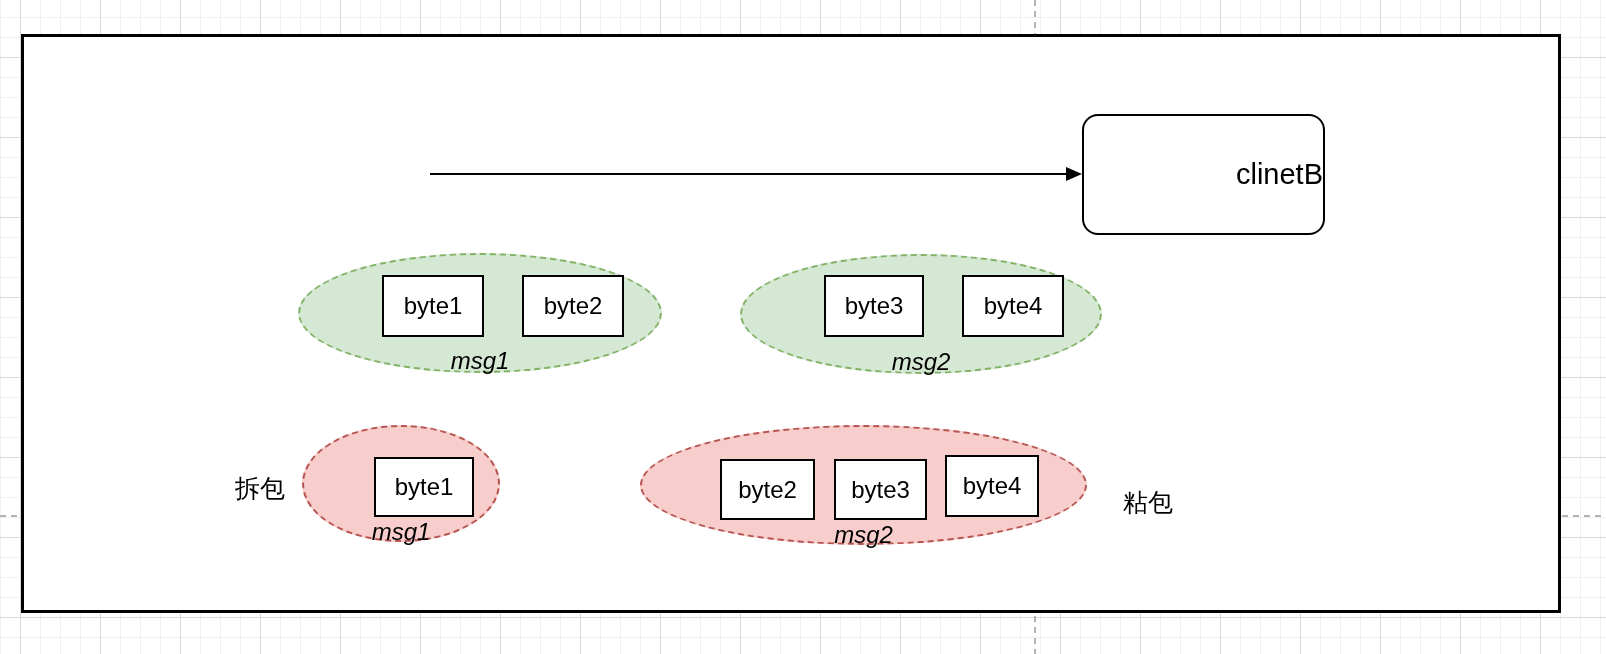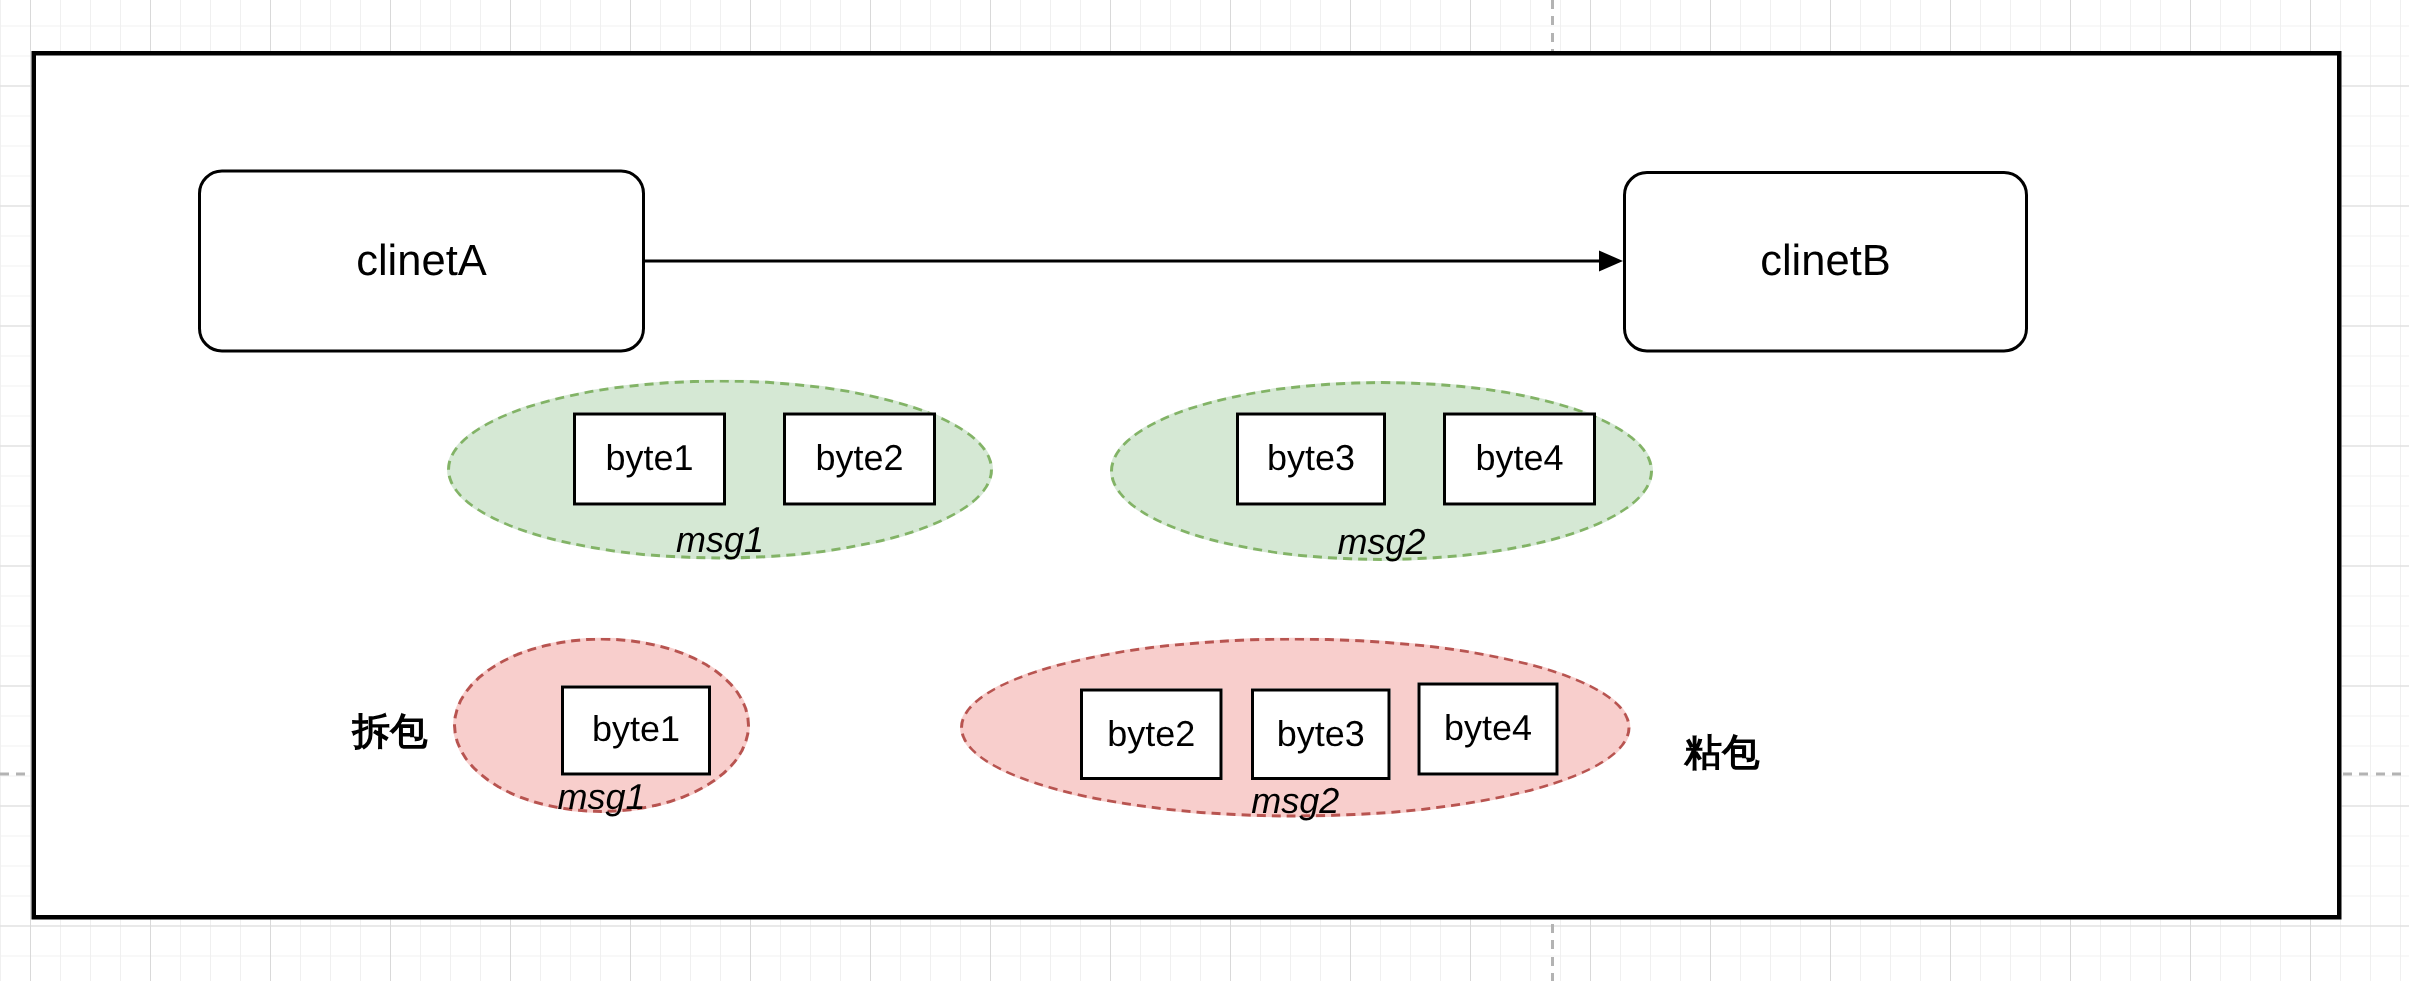--- a/index.html
+++ b/index.html
@@ -25,21 +25,21 @@
   .pb-v{position:absolute; left:1034px; top:0; width:2px; height:654px;
     background:repeating-linear-gradient(to bottom, var(--page-boundary) 0 6px, transparent 6px 11px);}
   .pb-h{position:absolute; left:0; top:515px; width:1606px; height:2px;
     background:repeating-linear-gradient(to right, var(--page-boundary) 0 6px, transparent 6px 11px);}
   .main-rect{position:absolute; left:21px; top:34px; width:1540px; height:579px;
     box-sizing:border-box; background:#fff; border:3px solid var(--shape-stroke);}
   .node{position:absolute; box-sizing:border-box; background:#fff;
     border:2px solid var(--shape-stroke); border-radius:16px;
     display:flex; align-items:center; justify-content:center; font-size:29px;}
   .node-a{left:132px; top:113px; width:298px; height:122px;}
-  .node-b{left:1082px; top:114px; width:270px; height:121px;}
+  .node-b{left:1082px; top:114px; width:243px; height:121px;justify-content:flex-end;}
   .arrow{position:absolute; left:0; top:0; pointer-events:auto;}
   .grp{position:absolute; box-sizing:border-box; border-radius:50%; border:2px dashed;}
   .grp.green{background:var(--green-fill); border-color:var(--green-stroke);}
   .grp.red{background:var(--red-fill); border-color:var(--red-stroke);}
   .g1{left:298px; top:253px; width:364px; height:120px;}
   .g2{left:740px; top:254px; width:362px; height:120px;}
   .r1{left:302px; top:425px; width:198px; height:117px;}
   .r2{left:640px; top:425px; width:447px; height:120px;}
   .byte{position:absolute; box-sizing:border-box; background:#fff;
     border:2px solid var(--shape-stroke);
@@ -51,42 +51,39 @@
   .r1 .b1{left:50px;  top:30px; width:100px; height:60px;}
   .r2 .b1{left:58px;  top:32px; width:95px;  height:61px;}
   .r2 .b2{left:172px; top:32px; width:93px;  height:61px;}
   .r2 .b3{left:283px; top:28px; width:94px;  height:62px;}
   .msg-label{position:absolute; left:0; right:0; text-align:center;
     font-size:24px; line-height:26px;font-style:italic;}
   .g1 .msg-label,.g2 .msg-label{top:93px;}
   .r1 .msg-label{top:92px;}
   .r2 .msg-label{top:95px;}
   .annotation{position:absolute; width:120px; text-align:center;
-    font-size:25px; line-height:28px;font-weight:bold;}
+    font-size:25px; line-height:28px;}
   .ann-unpack{left:200px; top:474px;}
   .ann-sticky{left:1088px; top:488px;}
 </style>
 </head>
 <body>
 
 <div class="stage">
 
   <div class="pb-v"></div>
   <div class="pb-h"></div>
 
   <div class="main-rect"></div>
 
   <svg class="arrow" width="1606" height="654" viewBox="0 0 1606 654">
     <line x1="430" y1="174" x2="1067" y2="174" stroke="#000" stroke-width="2"></line>
     <polygon points="1066,167 1082,174 1066,181" fill="#000"></polygon>
   </svg>
 
-  <div class="node node-a">
-    <span>clinetA</span>
-  </div>
   <div class="node node-b">
     <span>clinetB</span>
   </div>
 
   <div class="grp green g1">
     <div class="byte b1">
       <span>byte1</span>
     </div>
     <div class="byte b2">
       <span>byte2</span>

